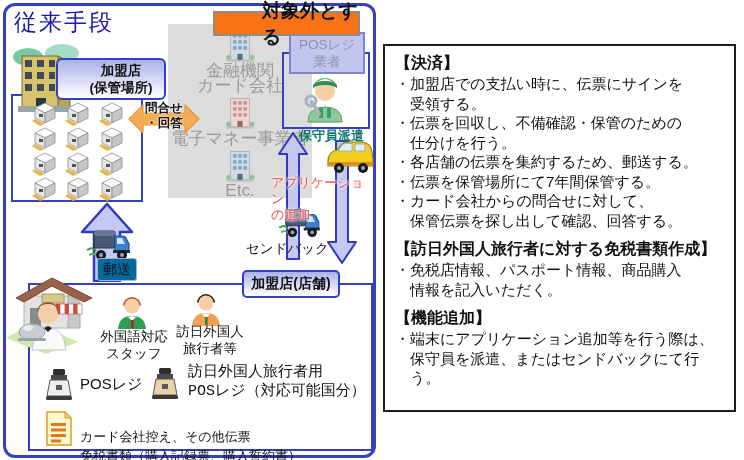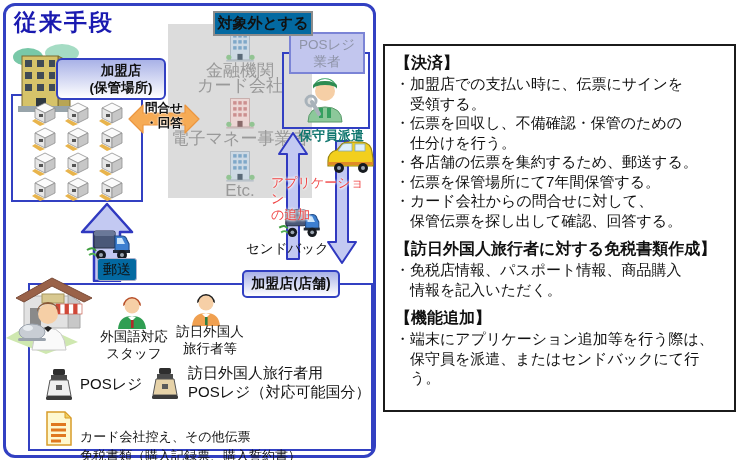--- a/index.html
+++ b/index.html
@@ -3,28 +3,28 @@
 <meta charset="utf-8">
 <style>
   html,body{margin:0;padding:0;background:#fff;}
   #stage{position:relative;width:744px;height:460px;background:#fff;overflow:hidden;
          font-family:"Liberation Sans","DejaVu Sans",sans-serif;color:#111;}
   .abs{position:absolute;}
   .ml{white-space:pre-line;}
 
   
   #left-panel{left:3px;top:3px;width:367px;height:449px;border:3px solid #3240c2;border-radius:12px;background:#fff;}
-  #diagram-title{left:14px;top:7px;font-size:23px;font-weight:700;color:#1a1ab0;letter-spacing:2px;z-index:6;}
+  #diagram-title{left:14px;top:7px;font-size:23px;font-weight:400;color:#1a1ab0;letter-spacing:2px;z-index:6;}
 
   #gray-zone{left:168px;top:24px;width:144px;height:174px;background:#dcdcdc;z-index:1;
              display:flex;flex-direction:column;align-items:center;}
   .gz-label{color:#999;font-size:17px;line-height:15px;text-align:center;white-space:pre-line;}
 
-  #excluded-tag{left:213px;top:11px;width:96px;height:21px;background:#0369a1;border:2px solid #8c8c8c;
-                z-index:6;display:flex;align-items:center;justify-content:center;font-size:15px;font-weight:600;color:#111;}
+  #excluded-tag{left:213px;top:11px;width:96px;height:21px;background:#f97316;border:2px solid #8c8c8c;
+                z-index:6;display:flex;align-items:center;justify-content:center;font-size:19px;font-weight:600;color:#111;padding-left:47px;}
 
   #storage-building{left:12px;top:42px;z-index:3;}
   #storage-header{left:56px;top:58px;width:86px;height:38px;border:2px solid #3240c2;border-radius:6px;
                   background:linear-gradient(#a9b2e7,#ffffff);z-index:4;display:flex;align-items:center;justify-content:center;
                   font-size:13.5px;font-weight:600;line-height:17px;text-align:center;padding-left:20px;}
   #storage-box{left:11px;top:94px;width:128px;height:104px;border:2.5px solid #3240c2;background:#fff;z-index:2;}
   #package-grid{left:32px;top:102px;width:100px;z-index:3;display:grid;grid-template-columns:repeat(3,1fr);grid-row-gap:1px;}
 
   #inquiry-arrow{left:127px;top:99px;z-index:3;}
   #inquiry-label{left:127px;top:101px;width:74px;z-index:4;font-size:12.5px;font-weight:600;line-height:15px;
@@ -57,21 +57,21 @@
   #shop{left:4px;top:266px;z-index:5;}
 
   #staff-icon{left:116px;top:294px;z-index:3;}
   #staff-label{left:92px;top:328px;width:84px;font-size:13.5px;line-height:17px;text-align:center;z-index:3;}
   #tourist-icon{left:190px;top:291px;z-index:3;}
   #tourist-label{left:170px;top:323px;width:80px;font-size:13.5px;line-height:17px;text-align:center;z-index:3;}
 
   #pos1-icon{left:44px;top:367px;z-index:3;}
   #pos1-label{left:80px;top:375px;font-size:15px;z-index:3;}
   #pos2-icon{left:150px;top:366px;z-index:3;}
-  #pos2-label{left:188px;top:363px;font-size:15px;line-height:19px;z-index:3;}
+  #pos2-label{left:188px;top:363px;font-size:15px;line-height:19px;z-index:3;font-family:Liberation Mono, monospace;}
 
   #doc-icon{left:44px;top:410px;z-index:3;}
   #doc-label{left:80px;top:427px;font-size:13px;line-height:19px;z-index:3;}
 
   
   #notes-panel{left:383px;top:44px;width:353px;height:368px;border:2px solid #1b1b1b;background:#fff;
                box-sizing:border-box;padding:6px 10px;}
   .note-heading{font-size:16px;font-weight:700;line-height:22px;margin-top:8px;}
   .note-sec:first-child .note-heading{margin-top:0;}
   .bullet{font-size:15px;line-height:19.5px;padding-left:15px;text-indent:-15px;white-space:pre-line;}

